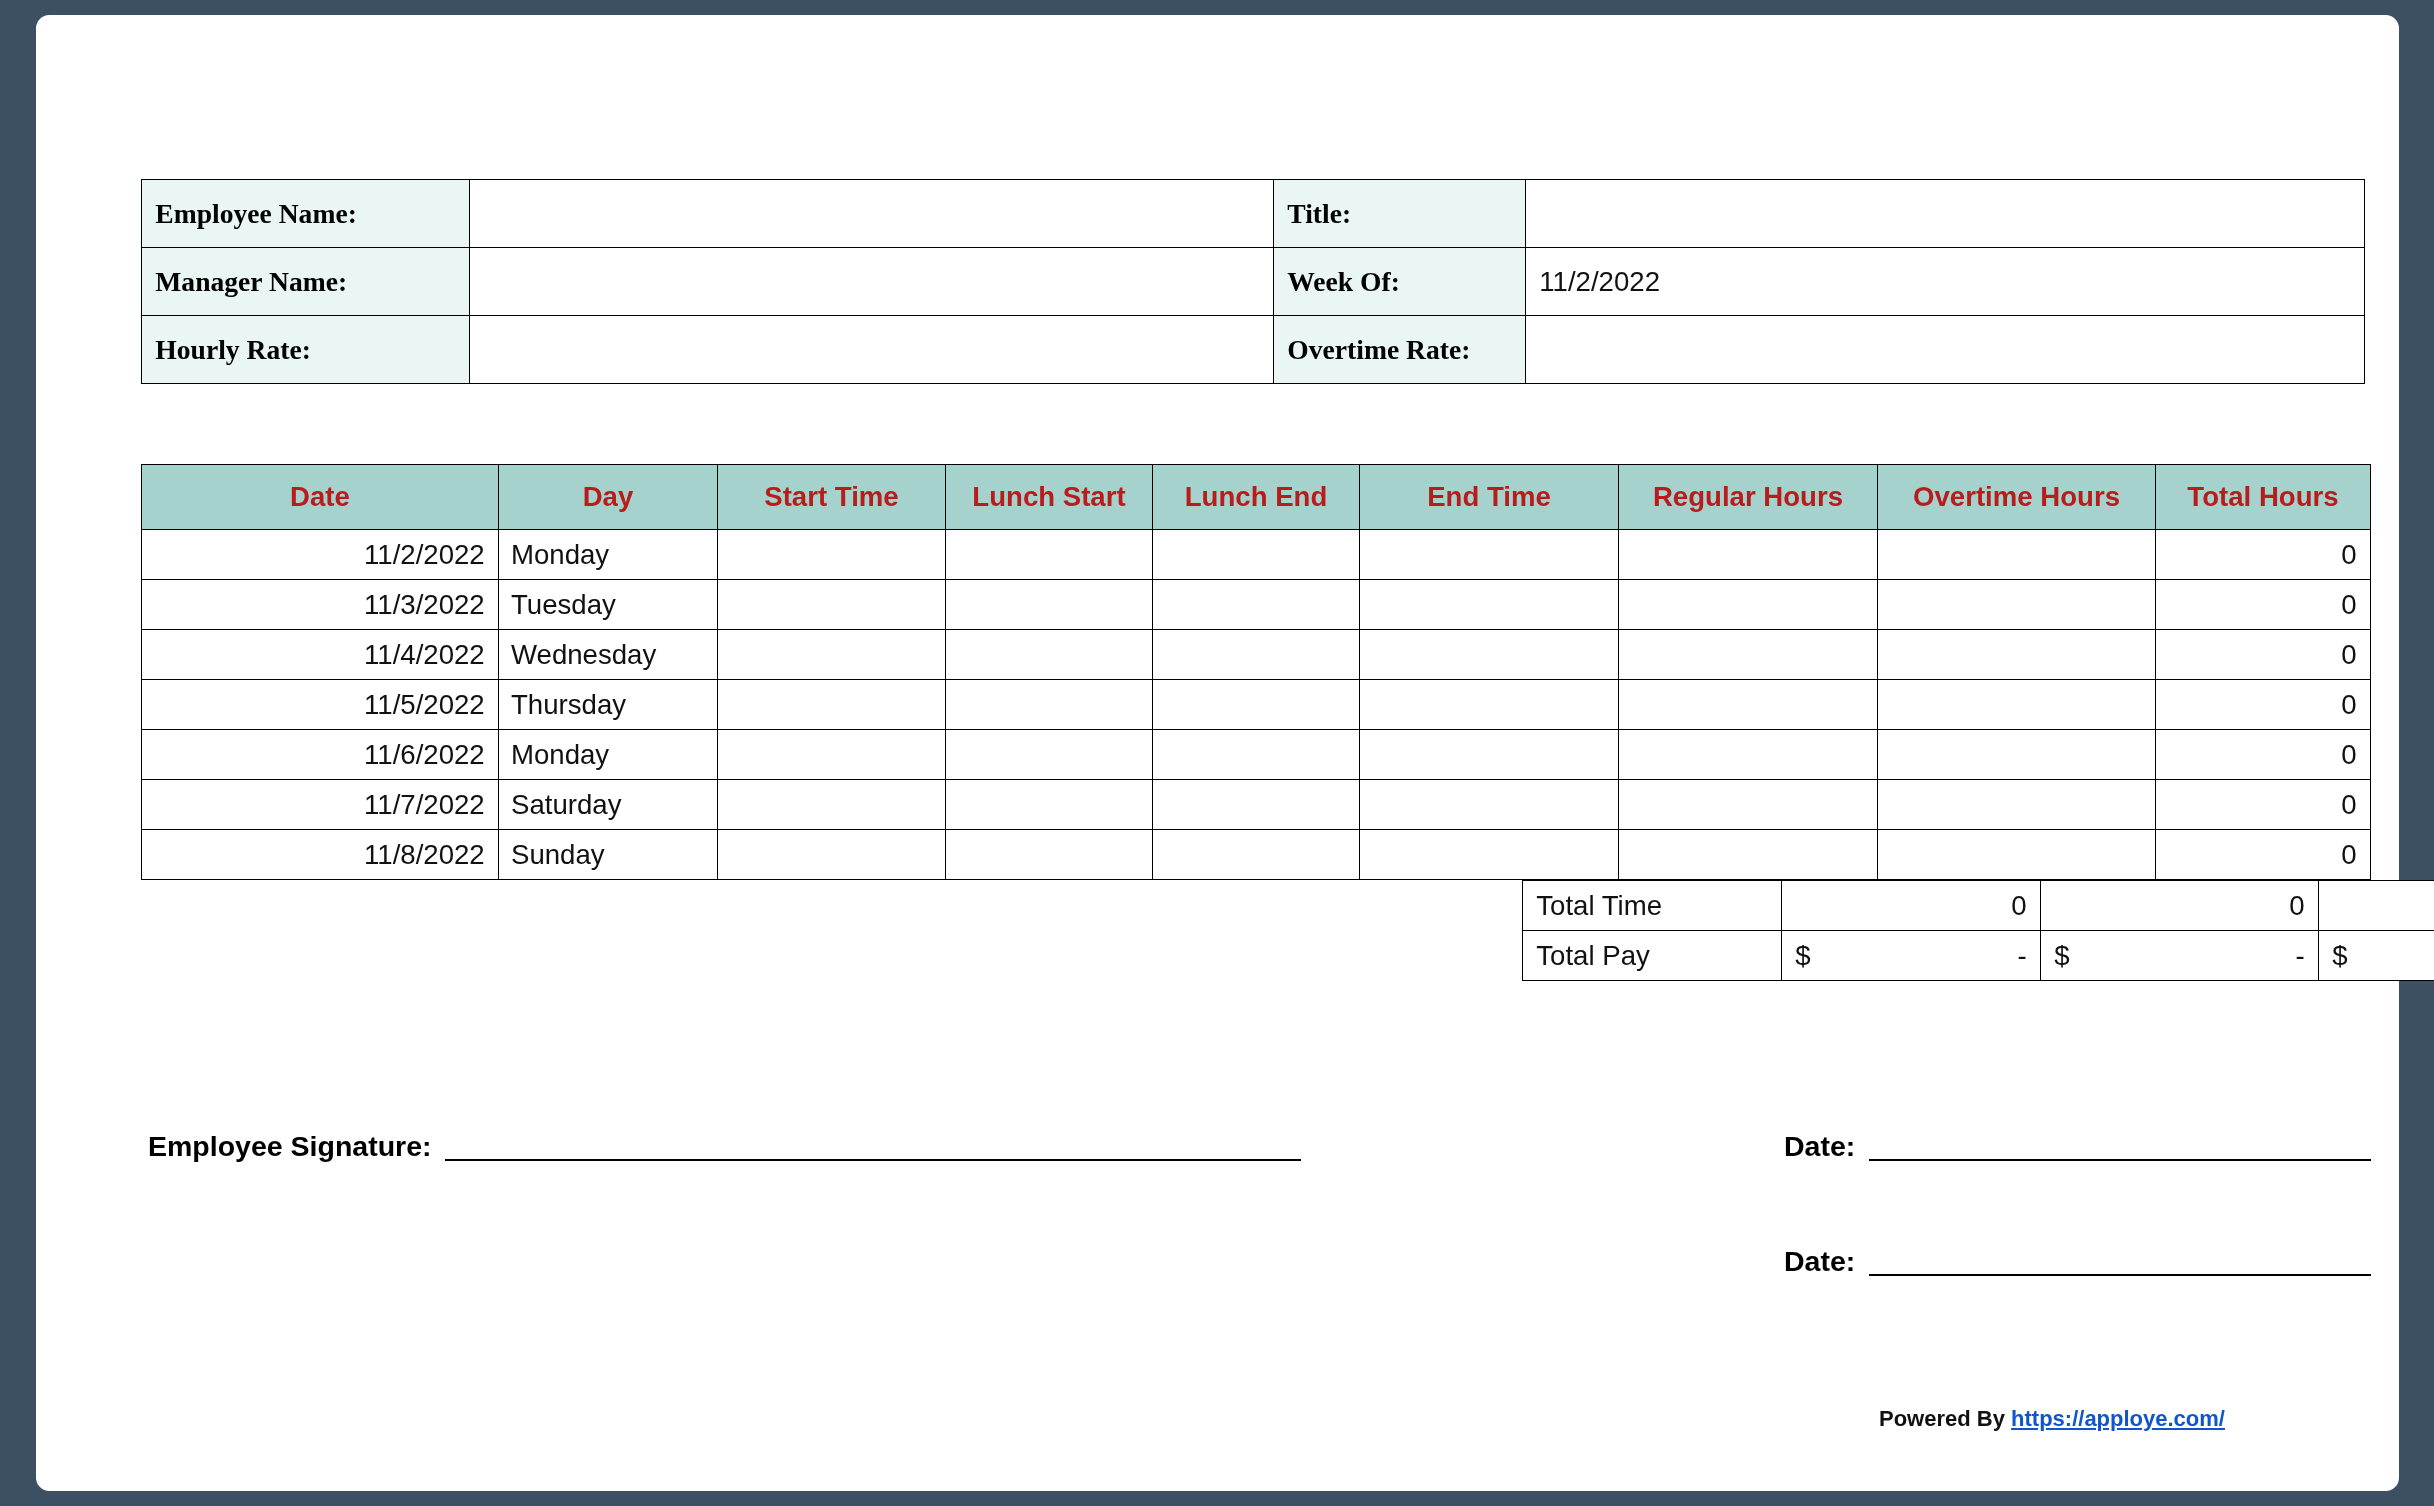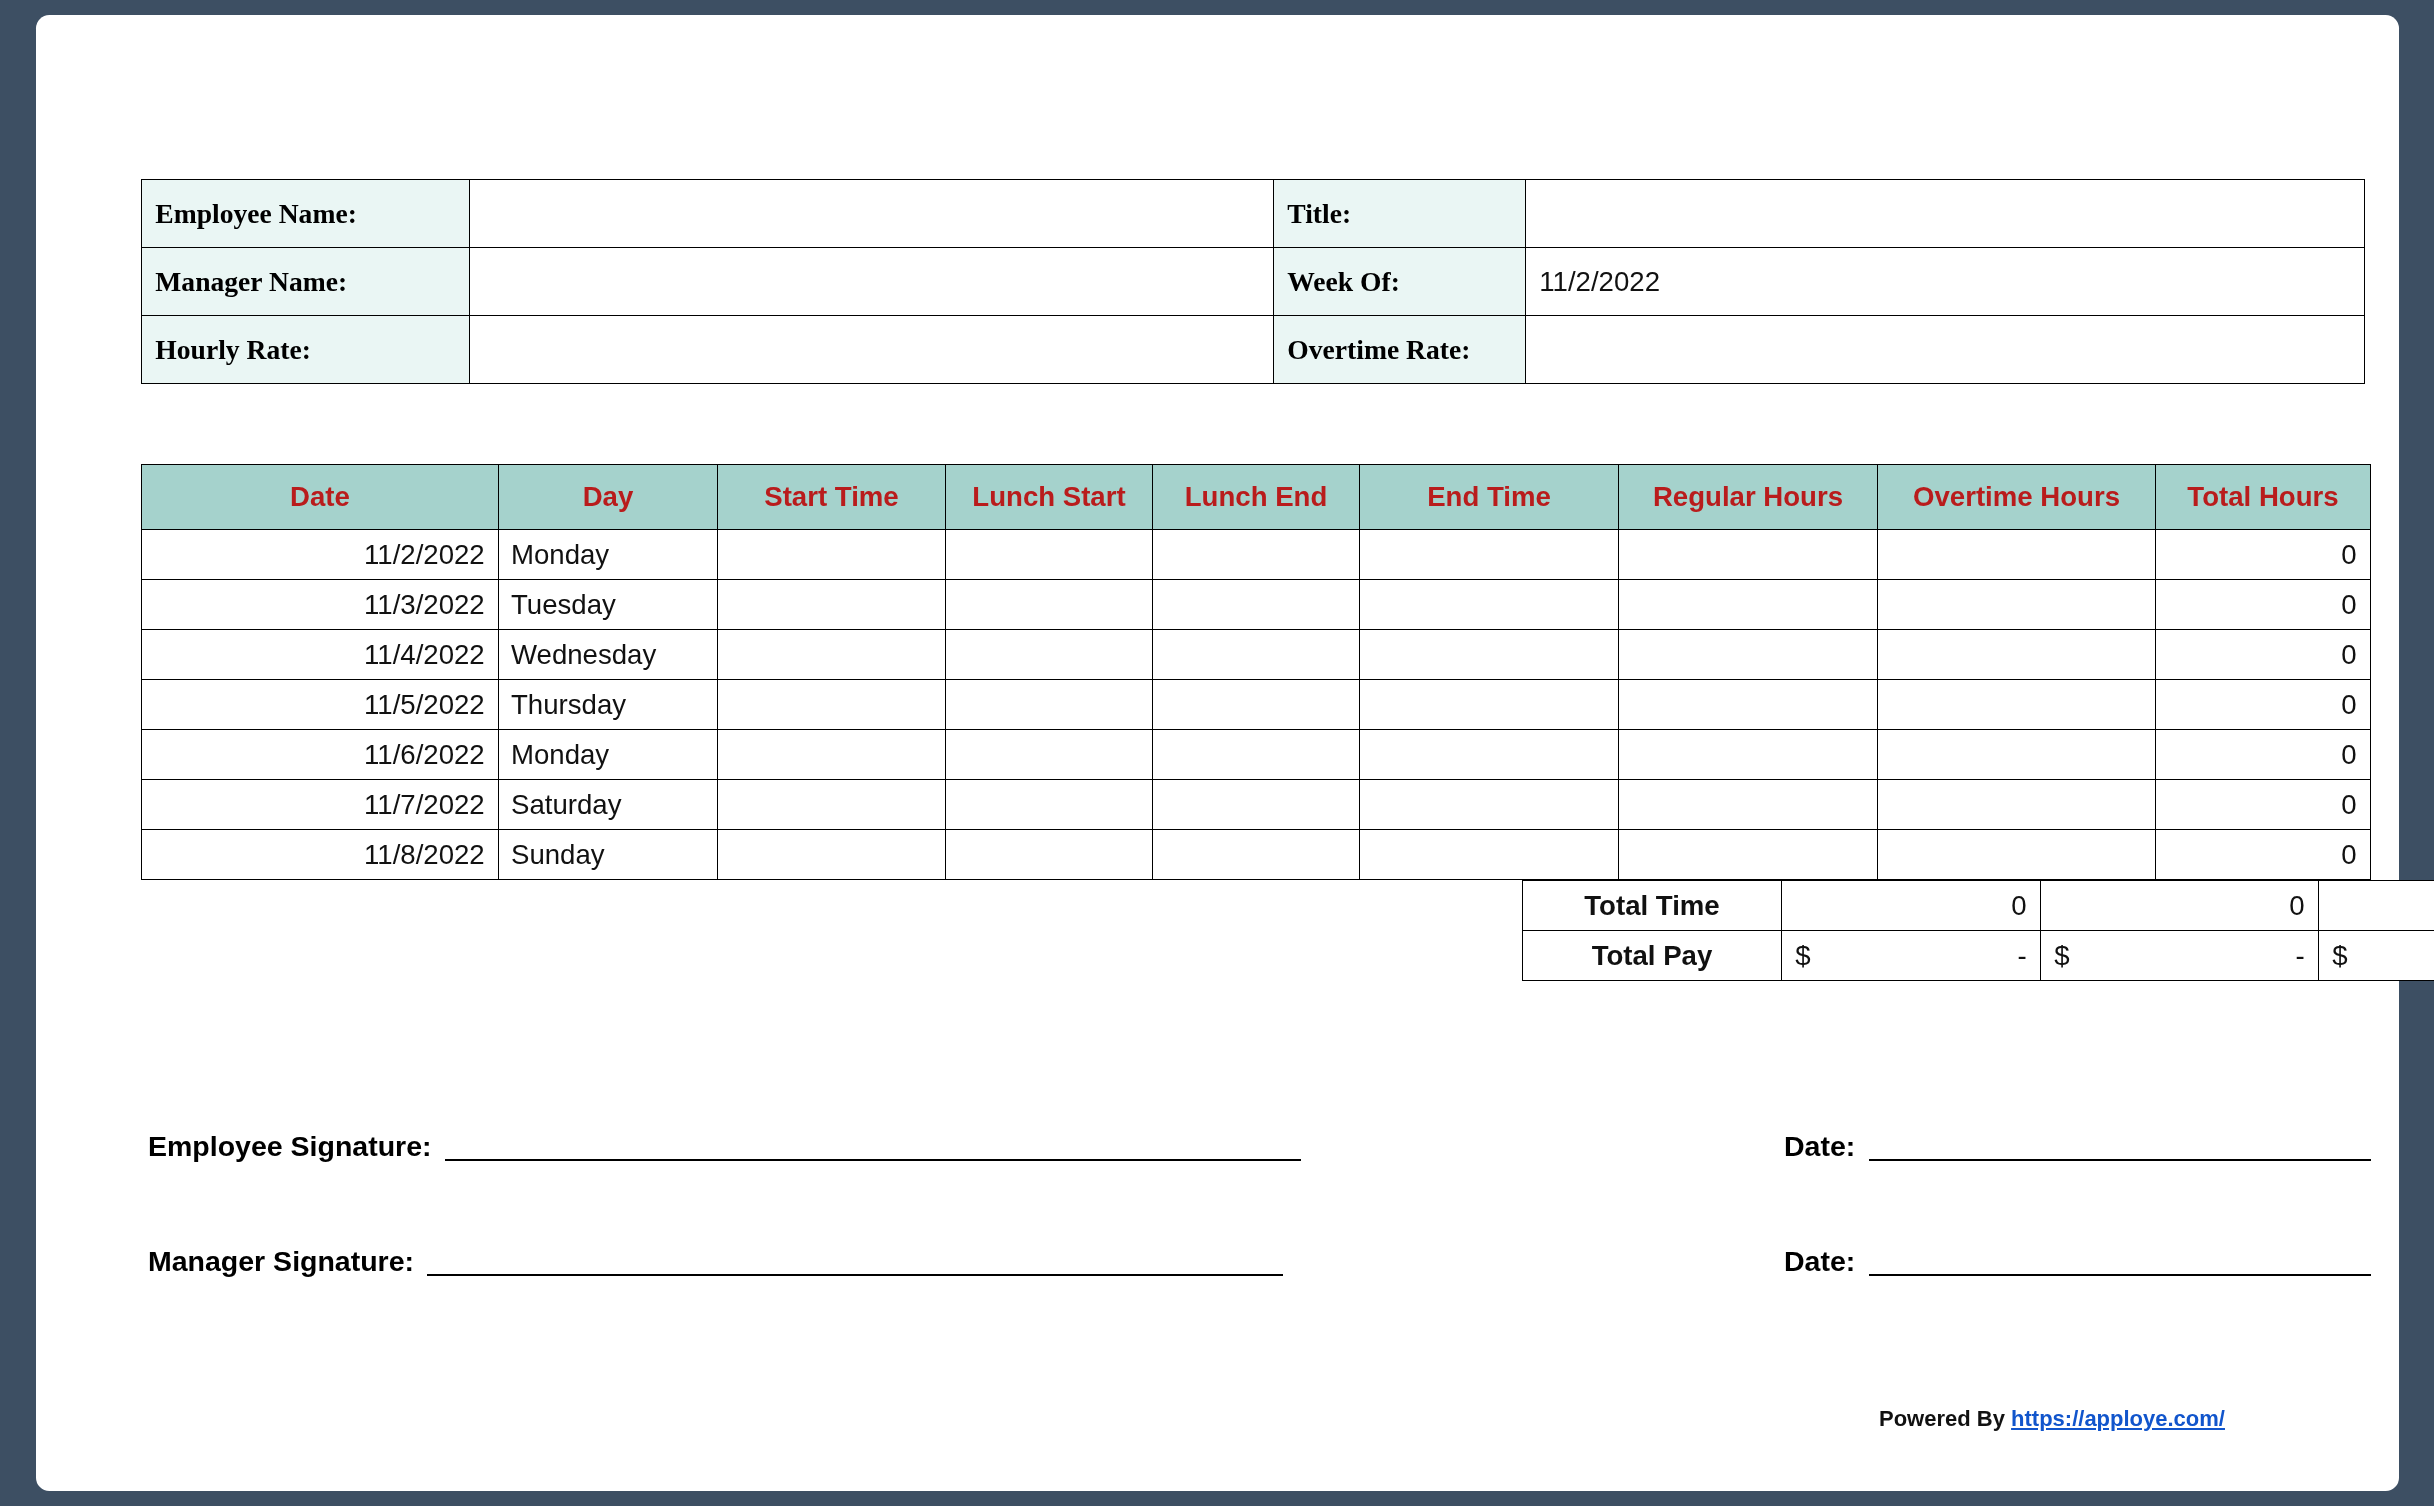--- a/index.html
+++ b/index.html
@@ -102,22 +102,21 @@
     border: 1.9px solid #000000;
     height: 50px;
     font-size: 27.6px;
     padding: 0 13.3px;
     box-sizing: border-box;
     color: #111;
     background: #fff;
   }
   .totals-label {
     background: #eaf6f4;
-    font-weight: bold;
-    text-align: center;
+    font-weight: normal;
   }
   .totals-num { text-align: right; }
   .money {
     display: flex;
     justify-content: space-between;
     align-items: center;
   }
 
   
   .sig-row {
@@ -337,25 +336,20 @@
     <span class="sig-gap"></span>
     <span class="sig-line" style="width:856px;"></span>
   </div>
 
   <div class="sig-row" style="left:1748px; top:1115px;">
     <span>Date:</span>
     <span class="sig-gap"></span>
     <span class="sig-line" style="width:502px;"></span>
   </div>
 
-  <div class="sig-row" style="left:112px; top:1230px;">
-    <span>Manager Signature:</span>
-    <span class="sig-gap"></span>
-    <span class="sig-line" style="width:856px;"></span>
-  </div>
 
   <div class="sig-row" style="left:1748px; top:1230px;">
     <span>Date:</span>
     <span class="sig-gap"></span>
     <span class="sig-line" style="width:502px;"></span>
   </div>
 
   <div class="footer">
     <span>Powered By</span>
     <a href="#">https://apploye.com/</a>

